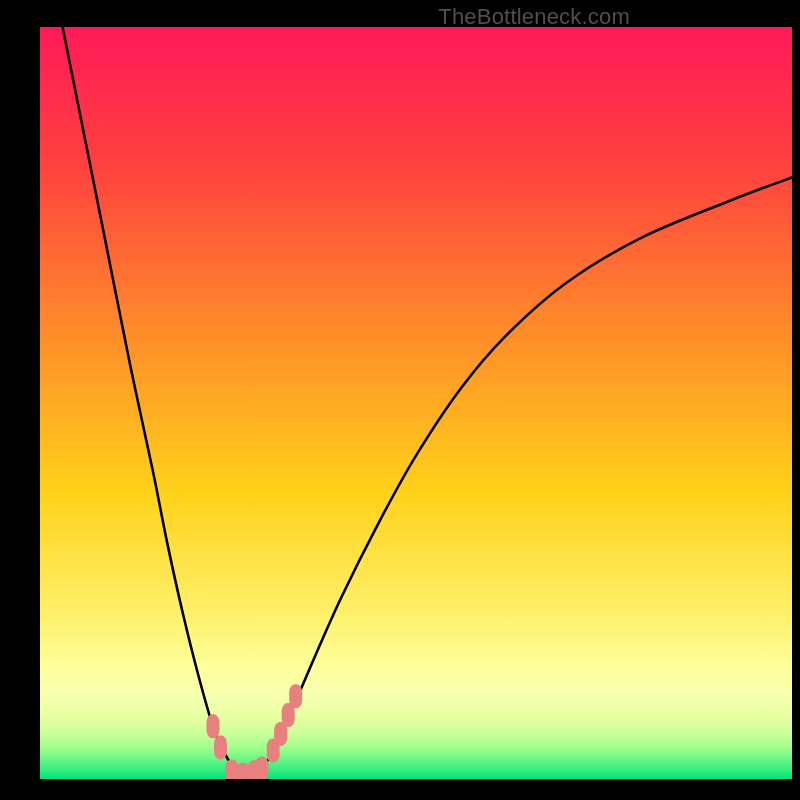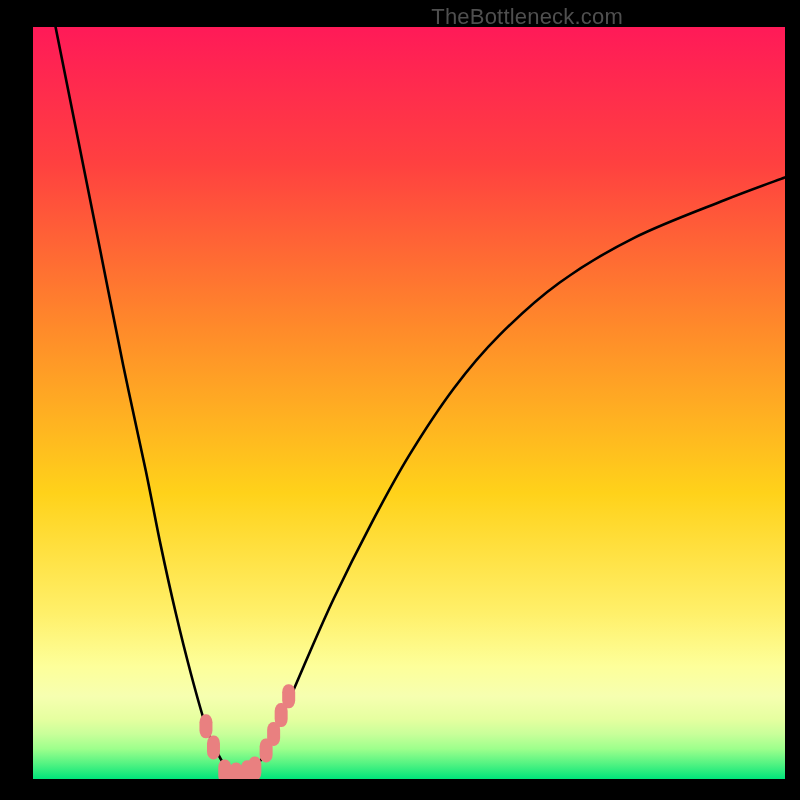--- a/index.html
+++ b/index.html
@@ -5,21 +5,21 @@
   html, body {
     margin: 0;
     padding: 0;
     width: 800px;
     height: 800px;
     background: #000;
     overflow: hidden;
   }
   .frame {
     position: absolute;
-    left: 1px;
+    left: 8px;
     top: 0;
     width: 640px;
     height: 800px;
     background: #000;
   }
   .plot-area {
     position: absolute;
     left: 32px;
     top: 27px;
     width: 752px;

